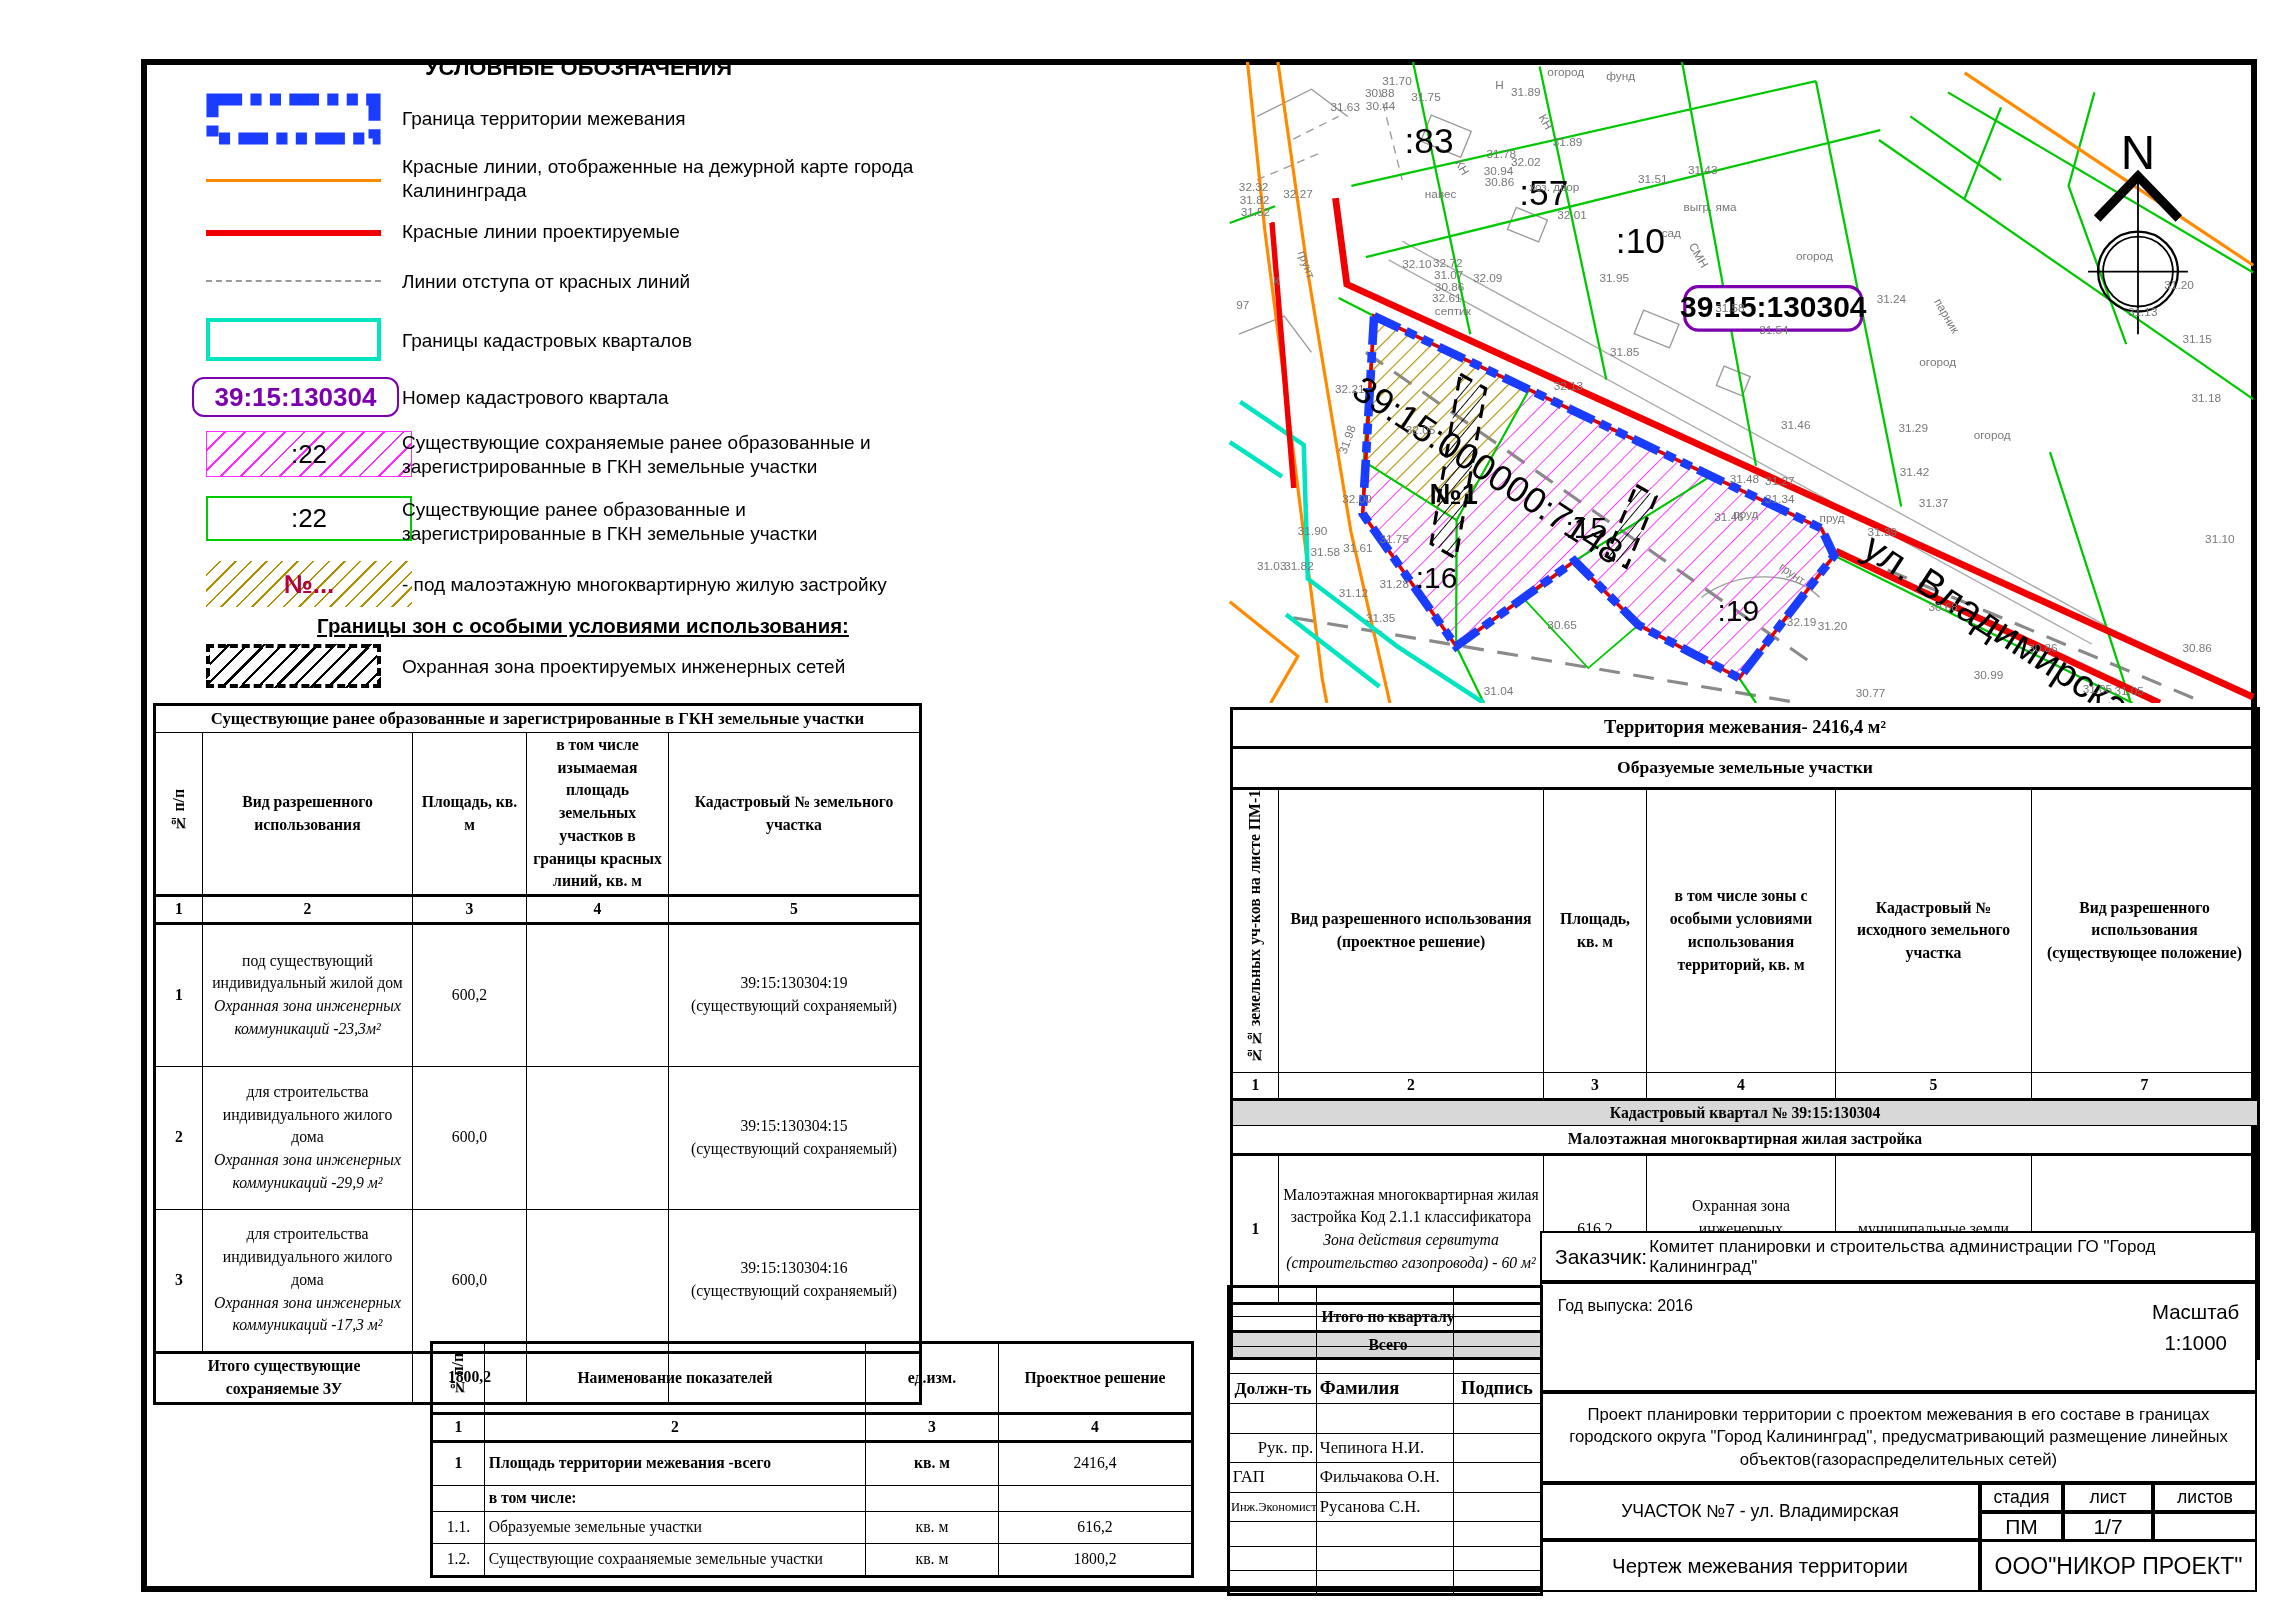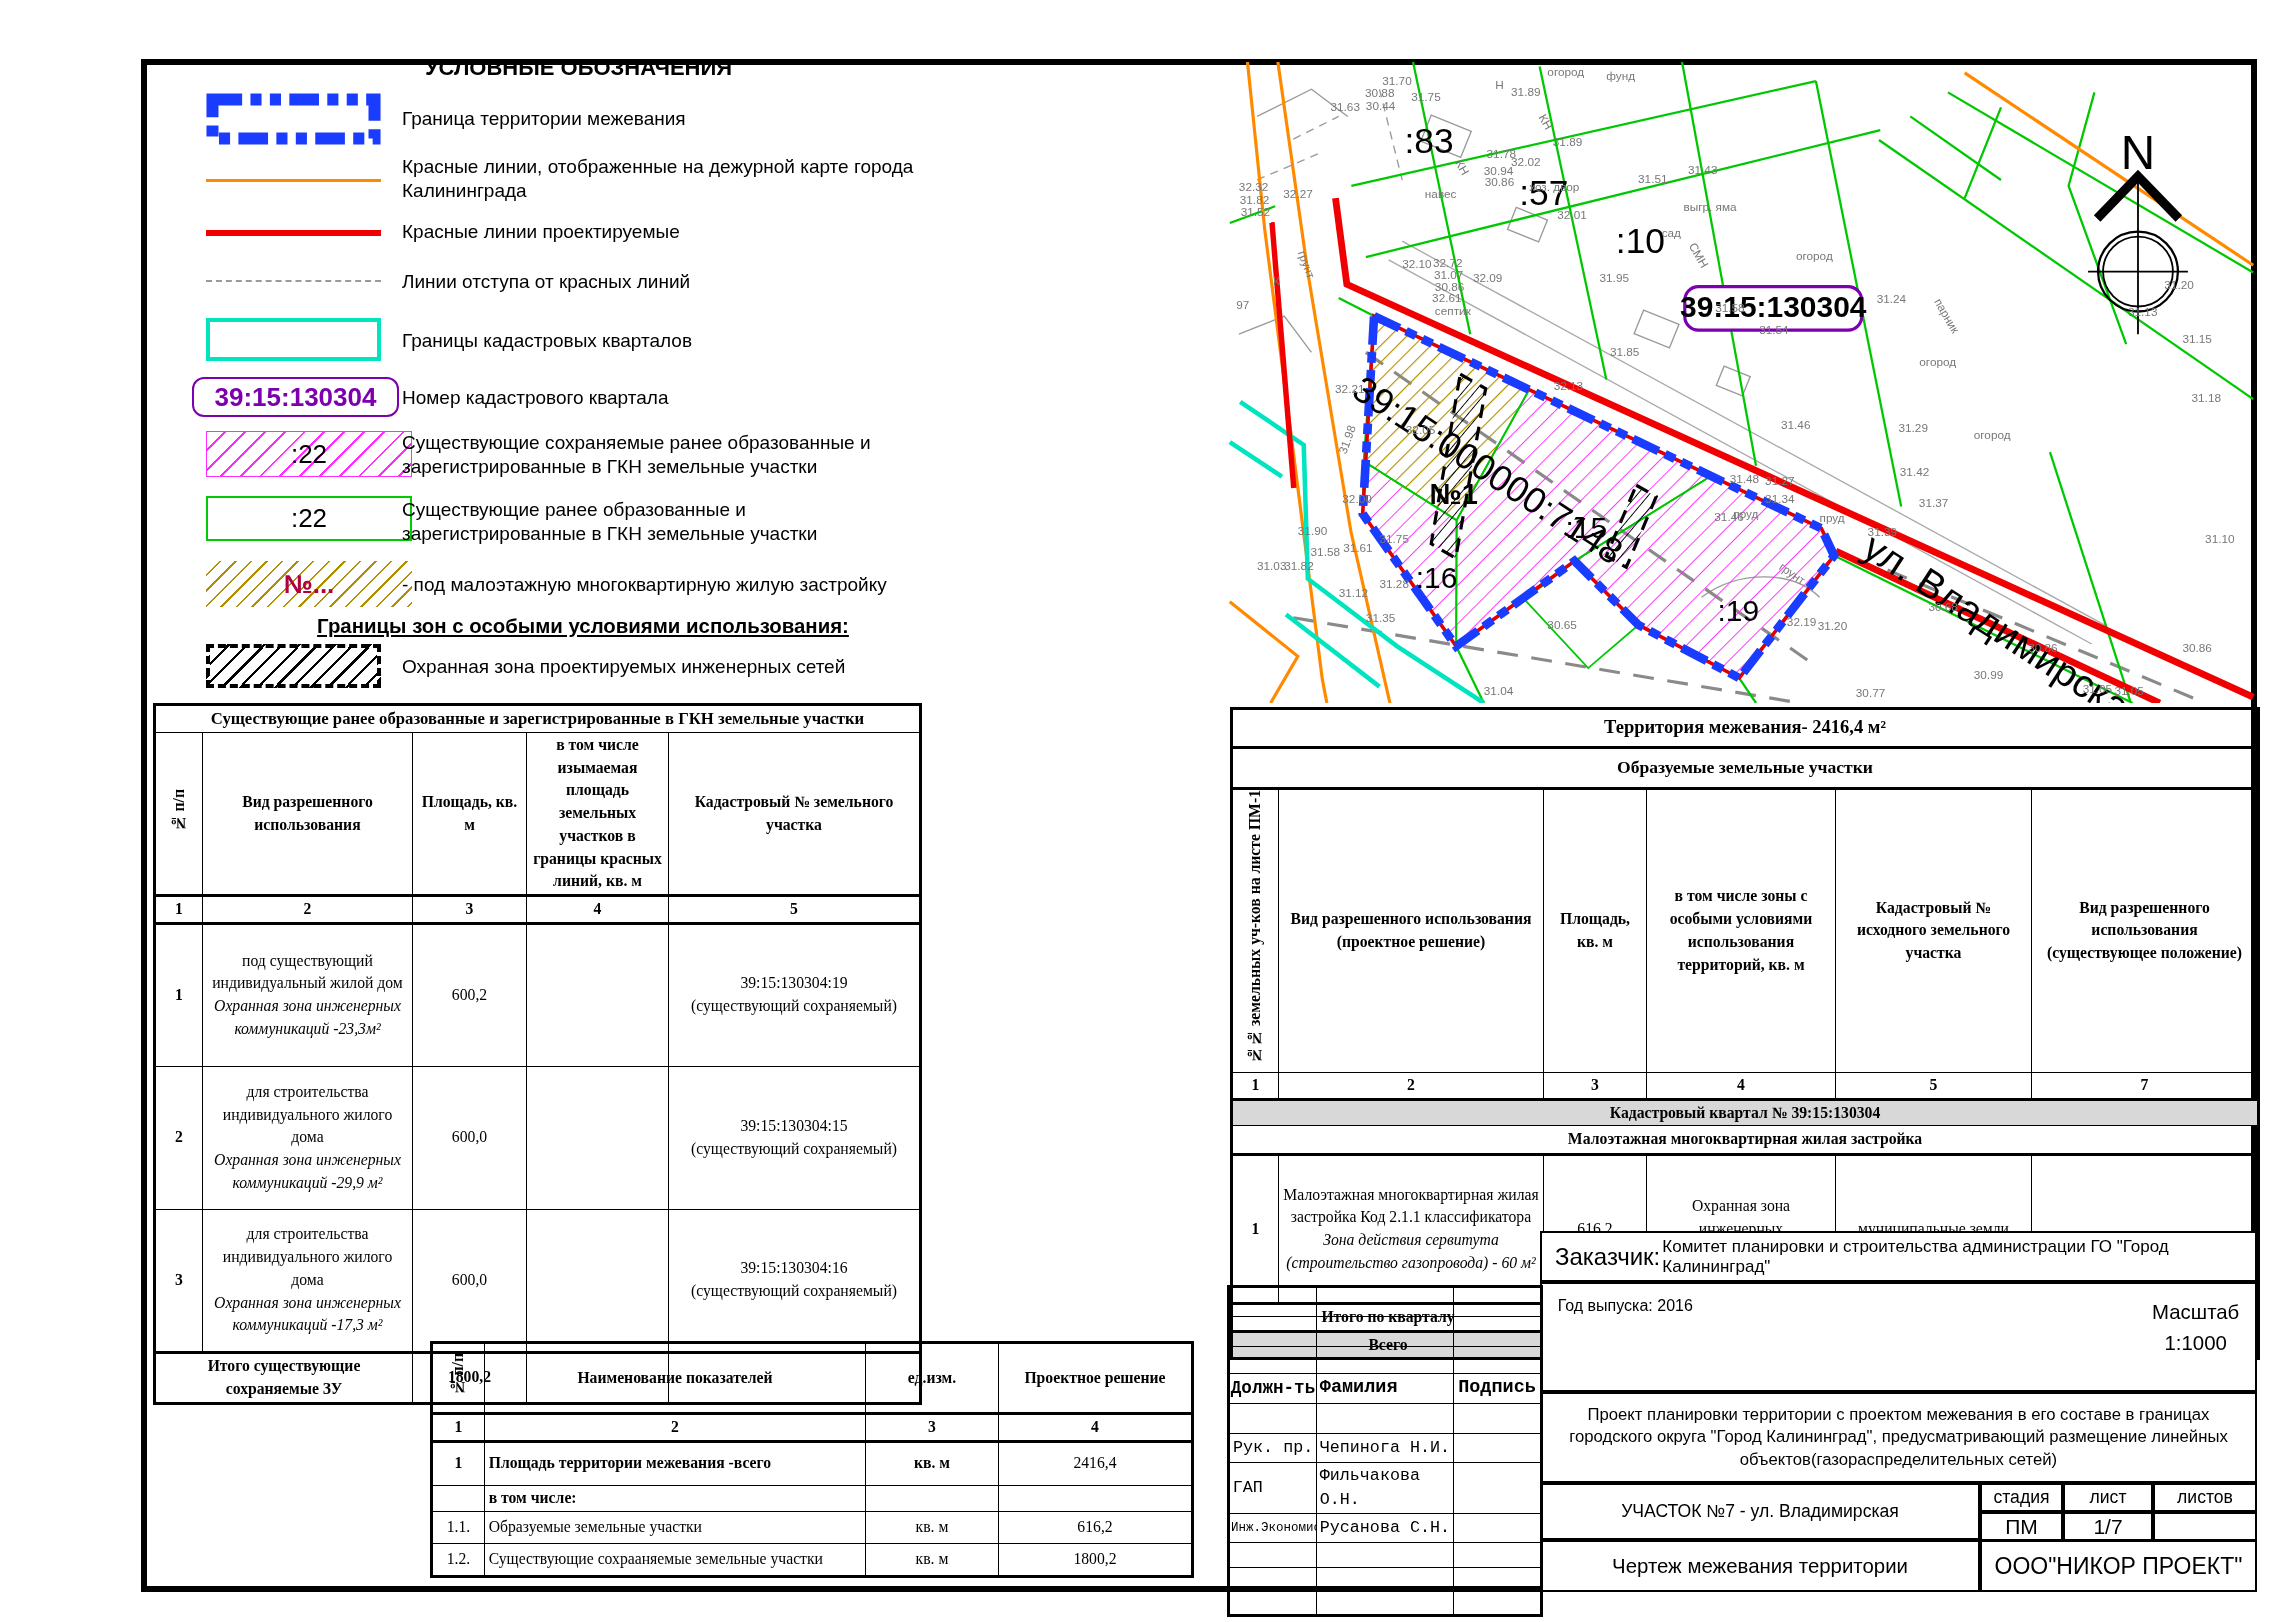--- a/index.html
+++ b/index.html
@@ -33,21 +33,21 @@
   td.thickt{border-top-width:3.7px;}
   .ttl{font-weight:bold;font-size:16.7px;}
   .it{font-style:italic;}
   .gray{background:#d8d8d8;}
   .vert{writing-mode:vertical-rl;transform:rotate(180deg);white-space:nowrap;}
   .outer2{border:3.2px solid #000;}
 
   
   .cell{position:absolute;box-sizing:border-box;border:2.3px solid #000;background:#fff;
         display:flex;align-items:center;justify-content:center;text-align:center;}
-  .tb-table td{font-family:Liberation Mono, monospace;font-size:16.7px;padding:0.9px 2.8px;}
+  .tb-table td{font-family:Liberation Serif, serif;font-size:16.7px;padding:0.9px 2.8px;}
 
   .topo{font-size:26px;fill:#787878;font-family:"Liberation Sans",sans-serif;}
   .maplab{font-family:"Liberation Sans",sans-serif;fill:#000;}
 </style>
 </head>
 <body>
 
 <div class="sheet">
   <div class="abs frame"></div>
 
@@ -247,21 +247,21 @@
       <td colspan="2" class="b gray thickt">Всего</td>
       <td class="b gray thickt">616,2</td>
       <td class="gray thickt"></td>
           <td class="gray thickt"></td>
           <td class="gray thickt"></td>
     </tr>
   </tbody>
     </table>
 
   <div class="abs cell" style="left:1540px;top:1231px;width:717px;height:51px;justify-content:flex-start;padding:0 13px;text-align:left;">
-    <span style="font-size:24px;">Заказчик:</span>&nbsp;
+    <span style="font-size:21px;">Заказчик:</span>&nbsp;
     <span style="font-size:17px;">Комитет планировки и строительства администрации ГО "Город Калининград"</span>
   </div>
 
   <div class="abs cell" style="left:1540px;top:1282px;width:717px;height:110px;align-items:flex-start;justify-content:space-between;padding:13px 15.7px;box-sizing:border-box;">
     <span style="font-size:16px;">Год выпуска: 2016</span>
     <span style="font-size:20.4px;text-align:center;line-height:1.5;">
       <span>Масштаб</span><br><span>1:1000</span>
     </span>
   </div>
 

